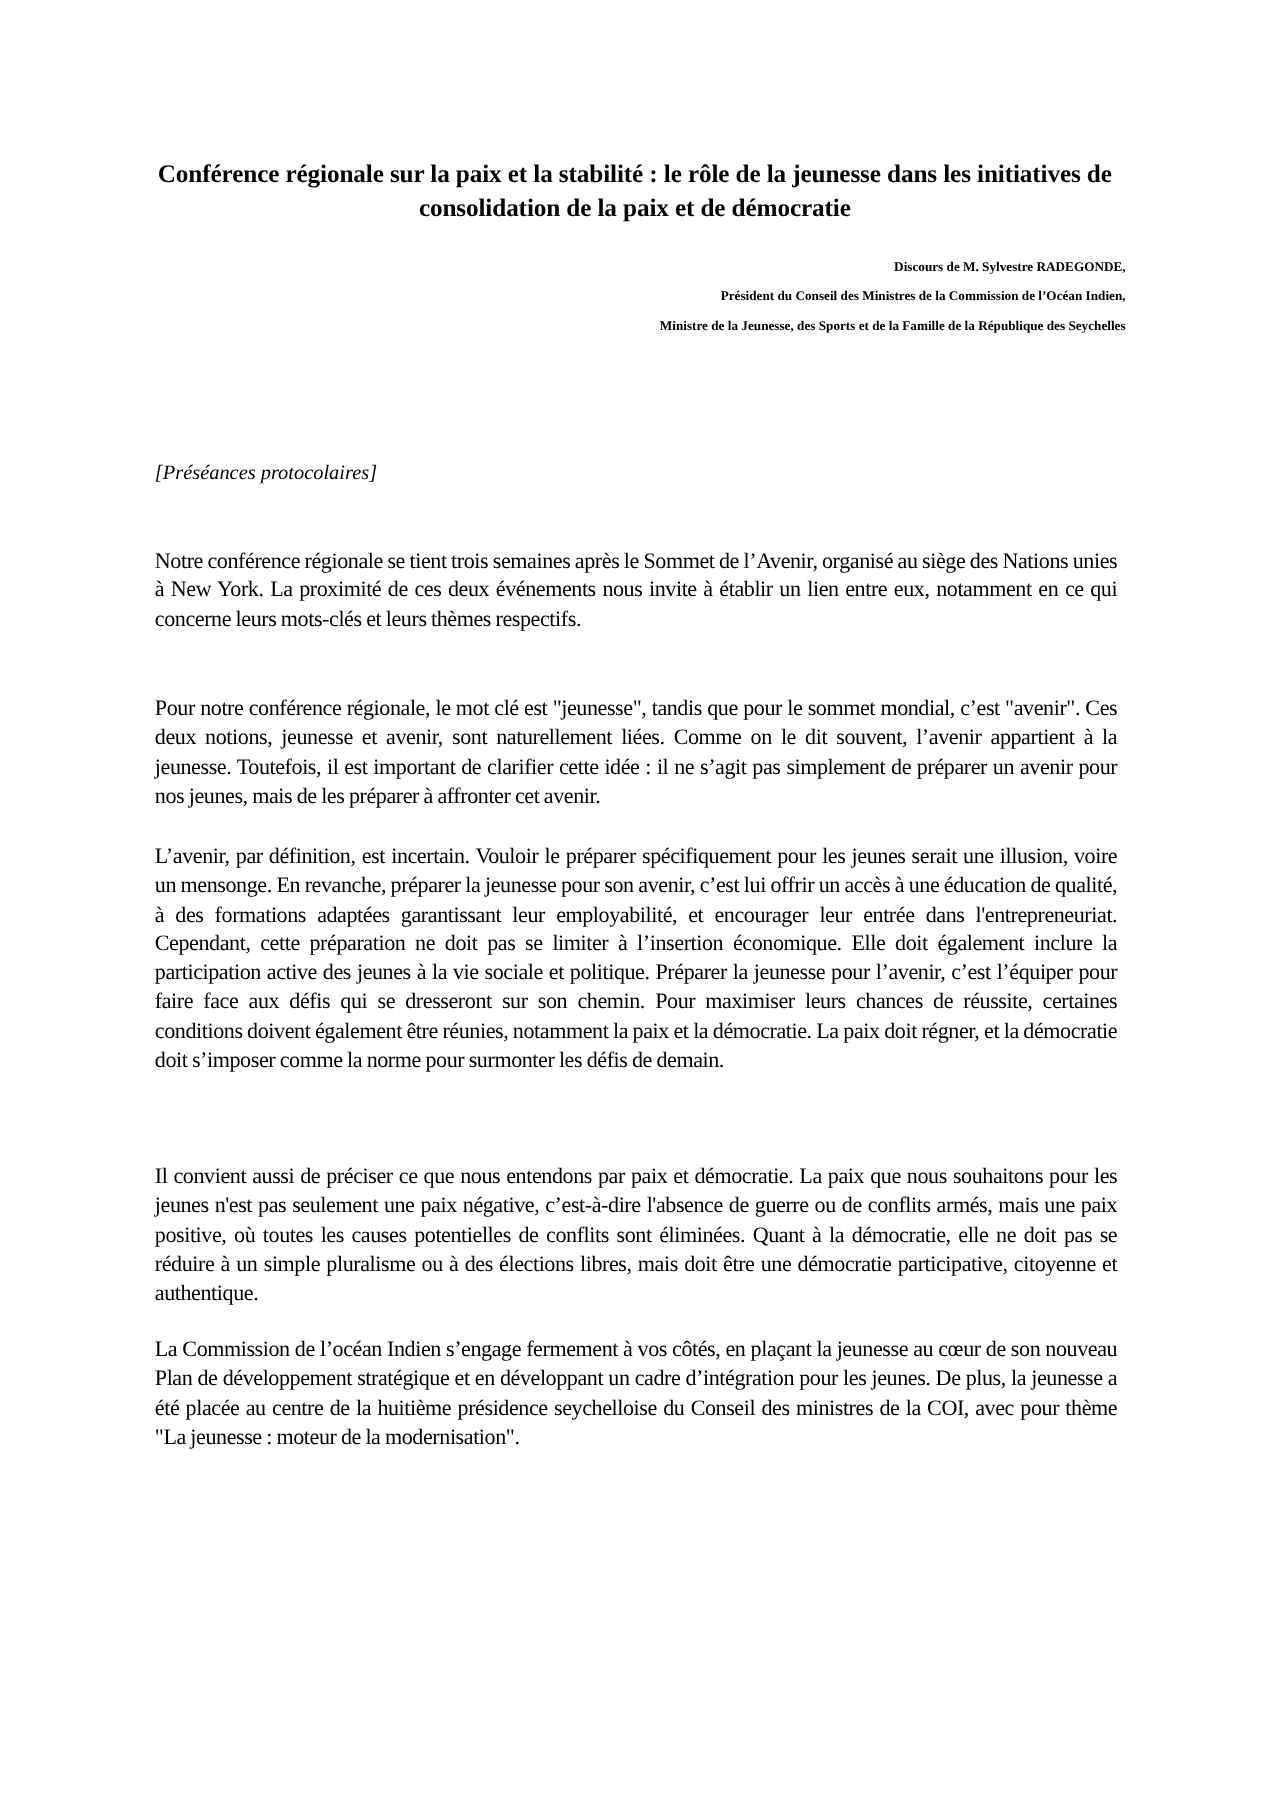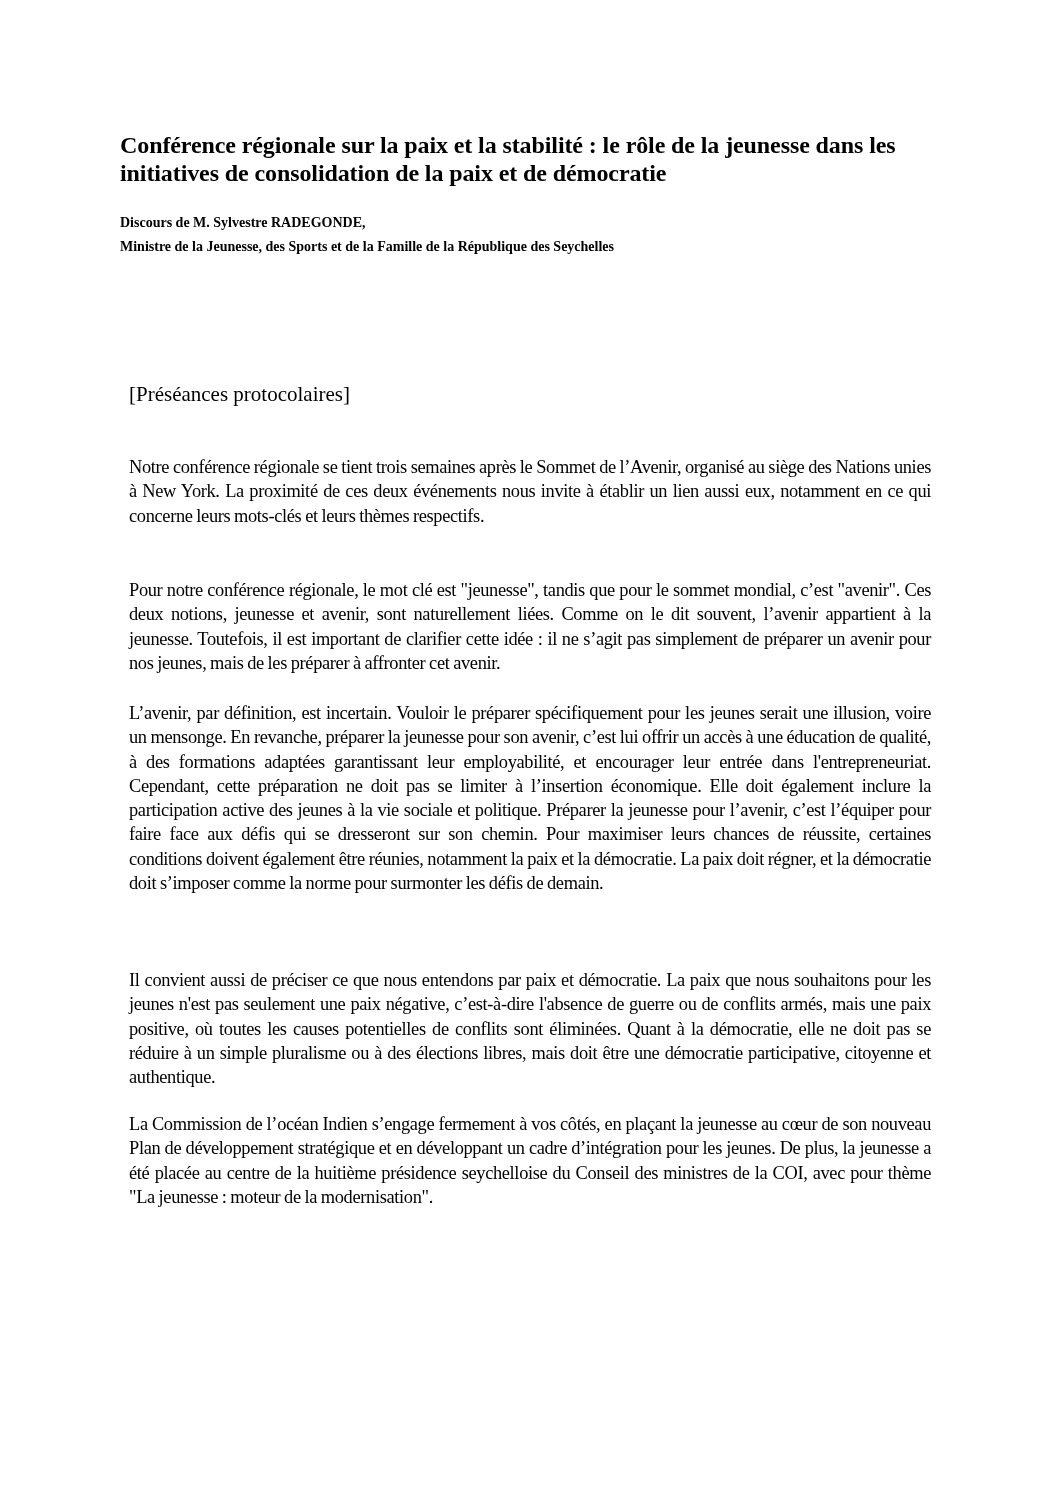--- a/index.html
+++ b/index.html
@@ -21,41 +21,43 @@
       top: 0;
       width: 1058px;
       height: 1497px;
       background: #ffffff;
     }
     .title {
       position: absolute;
       left: 120px;
       top: 131px;
       width: 818px;
+      text-align: center;
       font-weight: bold;
-      font-size: 24px;
+      font-size: 21px;
       line-height: 28px;
       letter-spacing: -0.1px;
     }
     .byline {
       position: absolute;
       left: 120px;
       top: 211px;
       width: 818px;
-      text-align: left;
+      text-align: right;
       font-weight: bold;
-      font-size: 14px;
+      font-size: 11px;
       line-height: 24.4px;
     }
     .byline div { white-space: nowrap; }
     .preseances {
       position: absolute;
       left: 129px;
       top: 381px;
-      font-size: 21px;
+      font-style: italic;
+      font-size: 17px;
       line-height: 26px;
     }
     .body-text {
       position: absolute;
       left: 129px;
       width: 802px;
       font-size: 18.4px;
       line-height: 24.3px;
       text-align: justify;
       letter-spacing: -0.35px;
@@ -70,24 +72,25 @@
   </style>
 </head>
 <body>
 
 <div class="page">
 
   <div class="title">Conférence régionale sur la paix et la stabilité : le rôle de la jeunesse dans les initiatives de consolidation de la paix et de démocratie</div>
 
   <div class="byline">
     <div>Discours de M. Sylvestre RADEGONDE,</div>
+    <div>Président du Conseil des Ministres de la Commission de l’Océan Indien,</div>
     <div>Ministre de la Jeunesse,  des Sports et de la Famille de la République des Seychelles</div>
   </div>
 
   <div class="preseances">[Préséances protocolaires]</div>
 
-  <div class="body-text p1">Notre conférence régionale se tient trois semaines après le Sommet de l’Avenir, organisé au siège des Nations unies à New York. La proximité de ces deux événements nous invite à établir un lien aussi eux, notamment en ce qui concerne leurs mots-clés et leurs thèmes respectifs.</div>
+  <div class="body-text p1">Notre conférence régionale se tient trois semaines après le Sommet de l’Avenir, organisé au siège des Nations unies à New York. La proximité de ces deux événements nous invite à établir un lien entre eux, notamment en ce qui concerne leurs mots-clés et leurs thèmes respectifs.</div>
   <div class="body-text p2">Pour notre conférence régionale, le mot clé est "jeunesse", tandis que pour le sommet mondial, c’est "avenir". Ces deux notions, jeunesse et avenir, sont naturellement liées. Comme on le dit souvent, l’avenir appartient à la jeunesse. Toutefois, il est important de clarifier cette idée : il ne s’agit pas simplement de préparer un avenir pour nos jeunes, mais de les préparer à affronter cet avenir.</div>
   <div class="body-text p3">L’avenir, par définition, est incertain. Vouloir le préparer spécifiquement pour les jeunes serait une illusion, voire un mensonge. En revanche, préparer la jeunesse pour son avenir, c’est lui offrir un accès à une éducation de qualité, à des formations adaptées garantissant leur employabilité, et encourager leur entrée dans l'entrepreneuriat. Cependant, cette préparation ne doit pas se limiter à l’insertion économique. Elle doit également inclure la participation active des jeunes à la vie sociale et politique. Préparer la jeunesse pour l’avenir, c’est l’équiper pour faire face aux défis qui se dresseront sur son chemin. Pour maximiser leurs chances de réussite, certaines conditions doivent également être réunies, notamment la paix et la démocratie. La paix doit régner, et la démocratie doit s’imposer comme la norme pour surmonter les défis de demain.</div>
   <div class="body-text p4">Il convient aussi de préciser ce que nous entendons par paix et démocratie. La paix que nous souhaitons pour les jeunes n'est pas seulement une paix négative, c’est-à-dire l'absence de guerre ou de conflits armés, mais une paix positive, où toutes les causes potentielles de conflits sont éliminées. Quant à la démocratie, elle ne doit pas se réduire à un simple pluralisme ou à des élections libres, mais doit être une démocratie participative, citoyenne et authentique.</div>
   <div class="body-text p6">La Commission de l’océan Indien s’engage fermement à vos côtés, en plaçant la jeunesse au cœur de son nouveau Plan de développement stratégique et en développant un cadre d’intégration pour les jeunes. De plus, la jeunesse a été placée au centre de la huitième présidence seychelloise du Conseil des ministres de la COI, avec pour thème "La jeunesse : moteur de la modernisation".</div>
 
 </div>
 
 </body></html>

